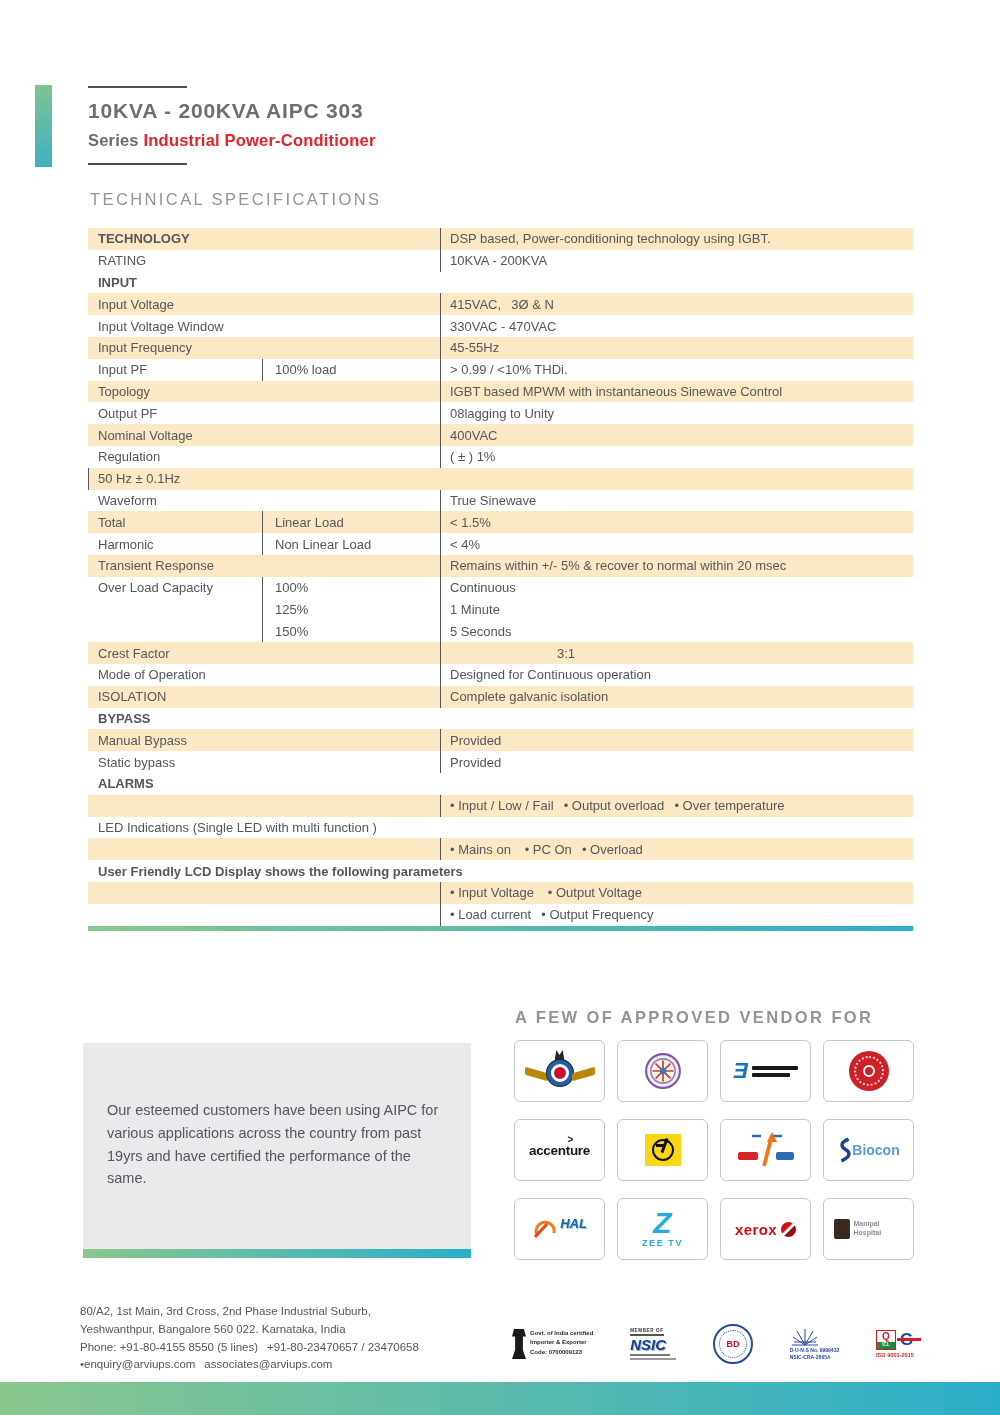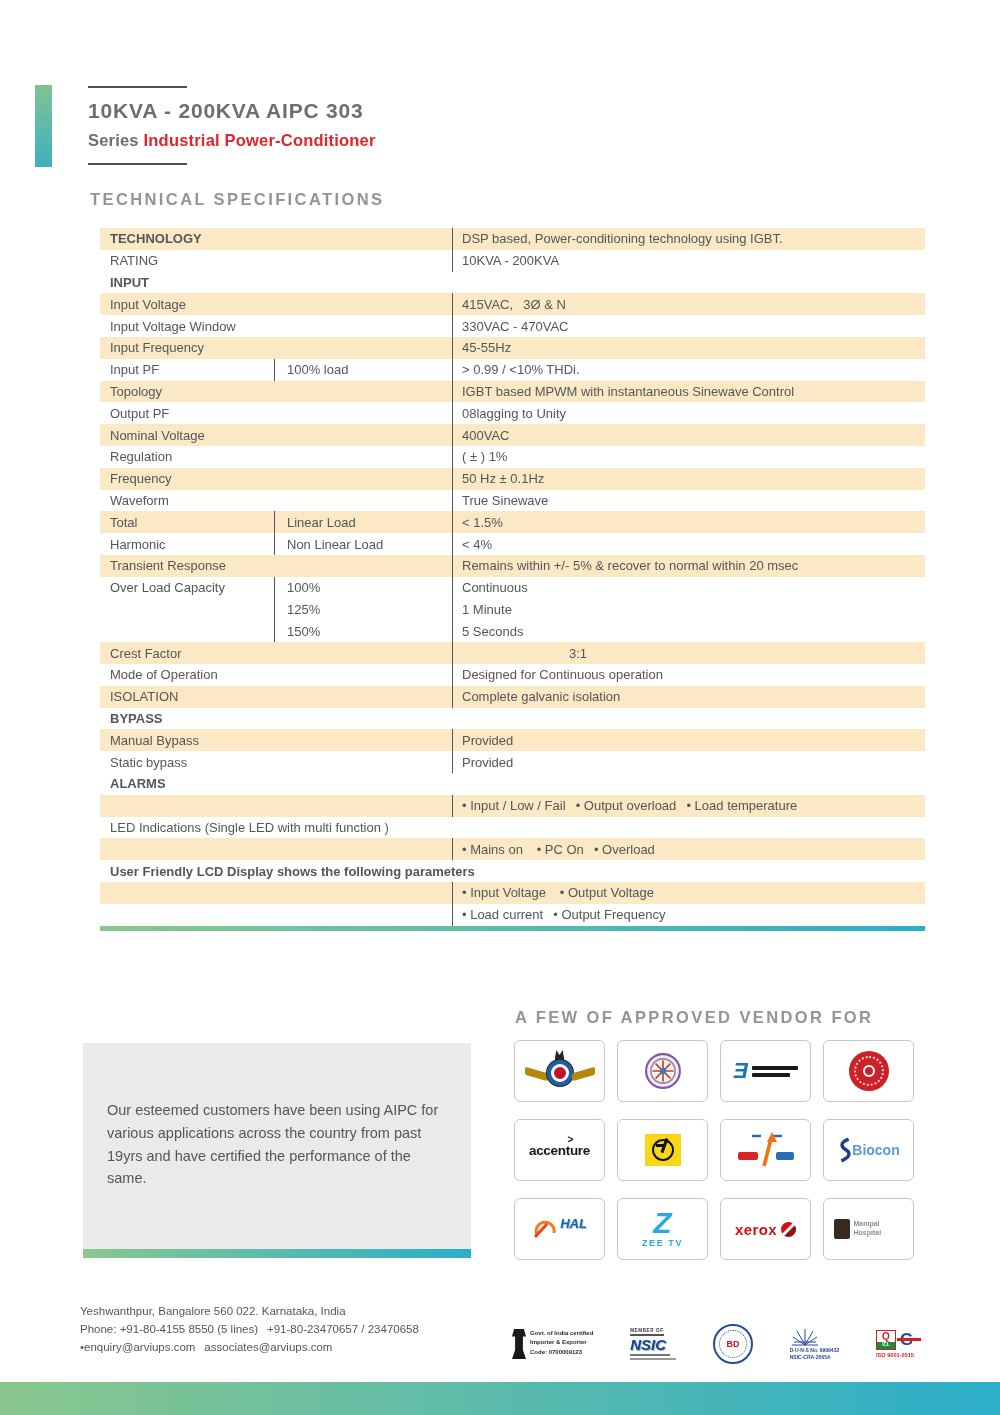--- a/index.html
+++ b/index.html
@@ -10,23 +10,23 @@
   
   .accent-bar{position:absolute;left:35px;top:85px;width:17px;height:82px;
     background:linear-gradient(180deg,#7EC493 0%,#3FB0C0 100%)}
   .header{position:absolute;left:88px;top:86px}
   .rule{width:99px;height:2px;background:#4d4e52}
   .title-main{font-size:21px;font-weight:bold;color:#6D6E71;letter-spacing:.8px;margin:11px 0 2px}
   .title-sub{font-size:16.5px;font-weight:bold;margin:8px 0 13px;letter-spacing:.2px}
   .title-sub .series{color:#6D6E71}
   .title-sub .product{color:#E3242B}
   .section-title{position:absolute;left:90px;top:190px;font-size:16.5px;color:#929497;
-    letter-spacing:2.4px;font-weight:700}
-  
-  .spec{position:absolute;left:100px;top:228px;width:825px;font-size:13px;color:#55565A}
+    letter-spacing:2.4px;font-weight:400}
+  
+  .spec{position:absolute;left:88px;top:228px;width:825px;font-size:13px;color:#55565A}
   .row{display:flex;height:21.8px;align-items:stretch}
   .cream{background:#FAE9C4}
   .cell{display:flex;align-items:center;box-sizing:border-box}
   .cl{width:352px;padding-left:10px}
   .cl.narrow{width:174px}
   .cs{width:178px;padding-left:12px;border-left:1.4px solid #55565A}
   .cv{flex:1;padding-left:9px;border-left:1.4px solid #55565A}
   .cv.indent{padding-left:116px}
   .cf{width:100%;padding-left:10px}
   .bold{font-weight:bold}
@@ -176,21 +176,20 @@
     </div>
   <div class="row cream">
       <div class="cell cl">Nominal Voltage</div>
       <div class="cell cv">400VAC</div>
     </div>
   <div class="row">
       <div class="cell cl">Regulation</div>
       <div class="cell cv">( ± ) 1%</div>
     </div>
   <div class="row cream">
-      <div class="cell cl">Frequency</div>
       <div class="cell cv">50 Hz ± 0.1Hz</div>
     </div>
   <div class="row">
       <div class="cell cl">Waveform</div>
       <div class="cell cv">True Sinewave</div>
     </div>
   <div class="row cream">
       <div class="cell cl narrow">Total</div>
       <div class="cell cs">Linear Load</div>
       <div class="cell cv">&lt; 1.5%</div>
@@ -240,21 +239,21 @@
     </div>
   <div class="row">
       <div class="cell cl">Static bypass</div>
       <div class="cell cv">Provided</div>
     </div>
   <div class="row">
       <div class="cell cf bold">ALARMS</div>
     </div>
   <div class="row cream">
       <div class="cell cl"></div>
-      <div class="cell cv">• Input / Low / Fail  • Output overload  • Load temperature</div>
+      <div class="cell cv">• Input / Low / Fail  • Output overload  • Over temperature</div>
     </div>
   <div class="row">
       <div class="cell cf">LED Indications (Single LED with multi function )</div>
     </div>
   <div class="row cream">
       <div class="cell cl"></div>
       <div class="cell cv">• Mains on   • PC On  • Overload</div>
     </div>
   <div class="row">
       <div class="cell cf bold">User Friendly LCD Display shows the following parameters</div>
@@ -356,20 +355,21 @@
   </div>
   <div class="vbox">
     <div class="logo-manipal">
       <span class="man-sq"></span>
       <span class="man-text">Manipal Hospital</span>
     </div>
   </div>
 </div>
 
 <div class="addr">
+  <div>80/A2, 1st Main, 3rd Cross, 2nd Phase Industrial Suburb,</div>
   <div>Yeshwanthpur, Bangalore 560 022. Karnataka, India</div>
   <div>Phone: +91-80-4155 8550 (5 lines)  +91-80-23470657 / 23470658</div>
   <div>•enquiry@arviups.com  associates@arviups.com</div>
 </div>
 
 <div class="certs">
   <div class="cert cert-govt">
     <div class="govt-emblem"></div>
     <div class="govt-text">
       <span>Govt. of India certified</span>

